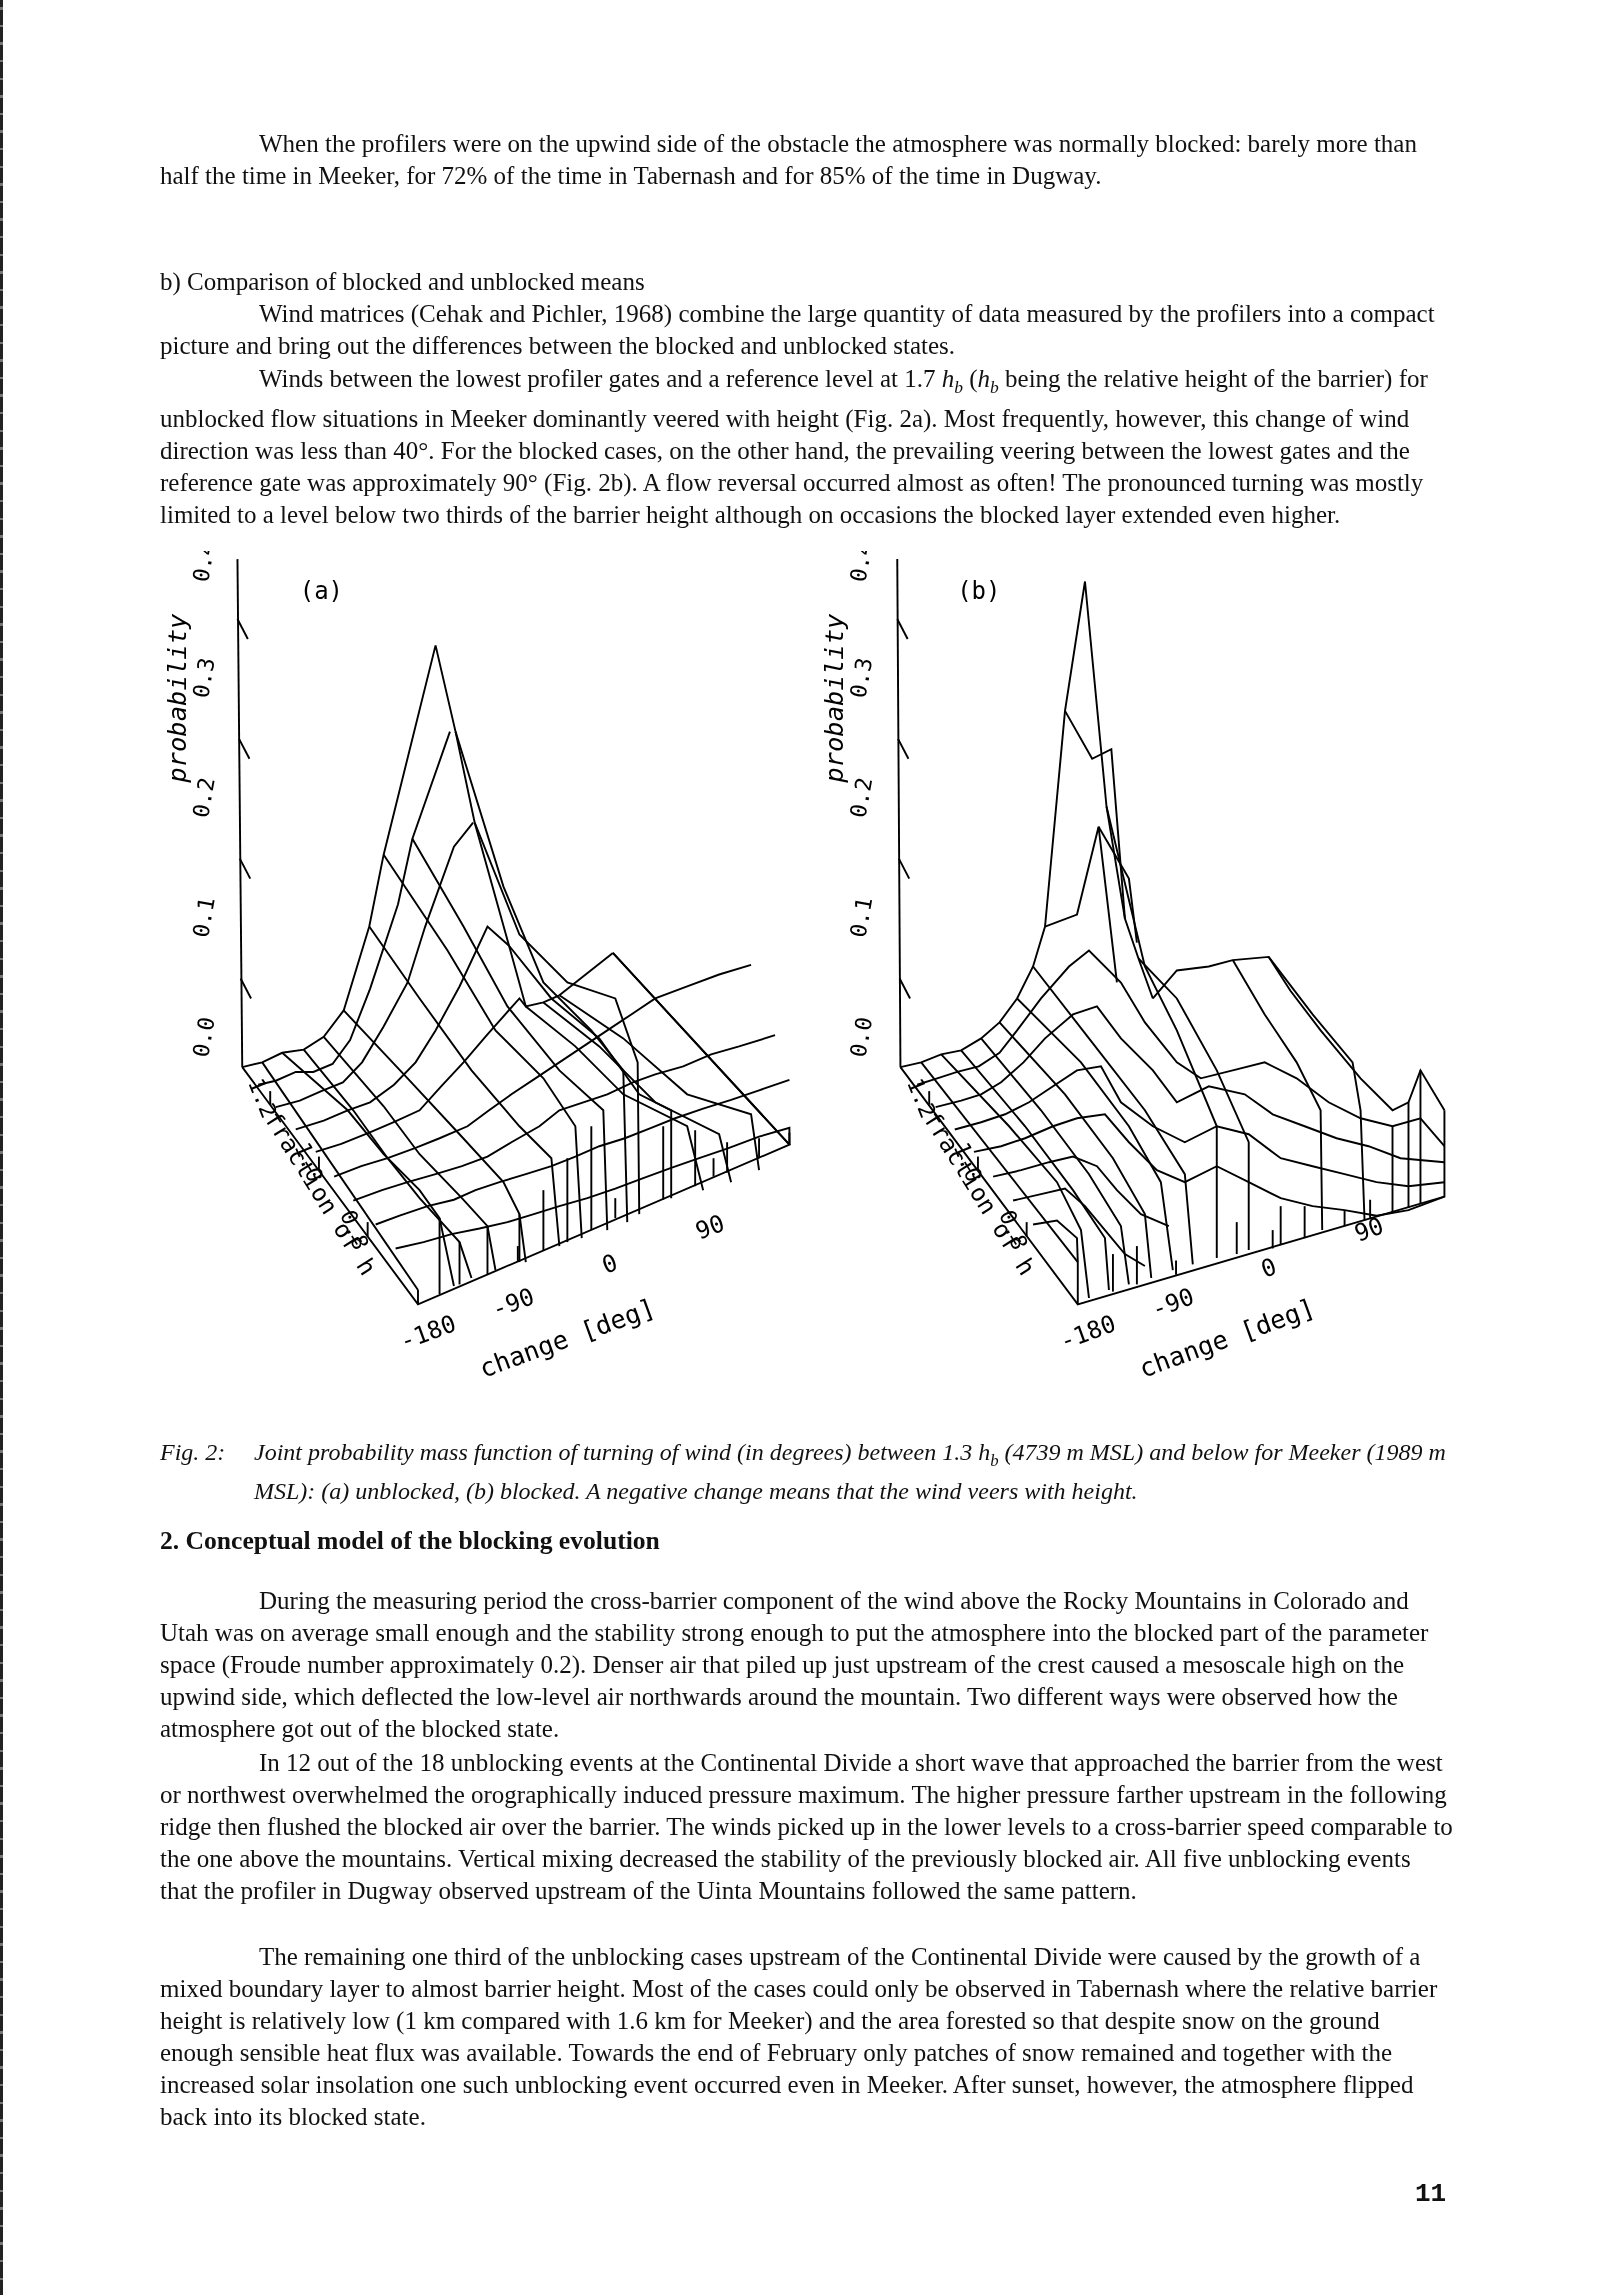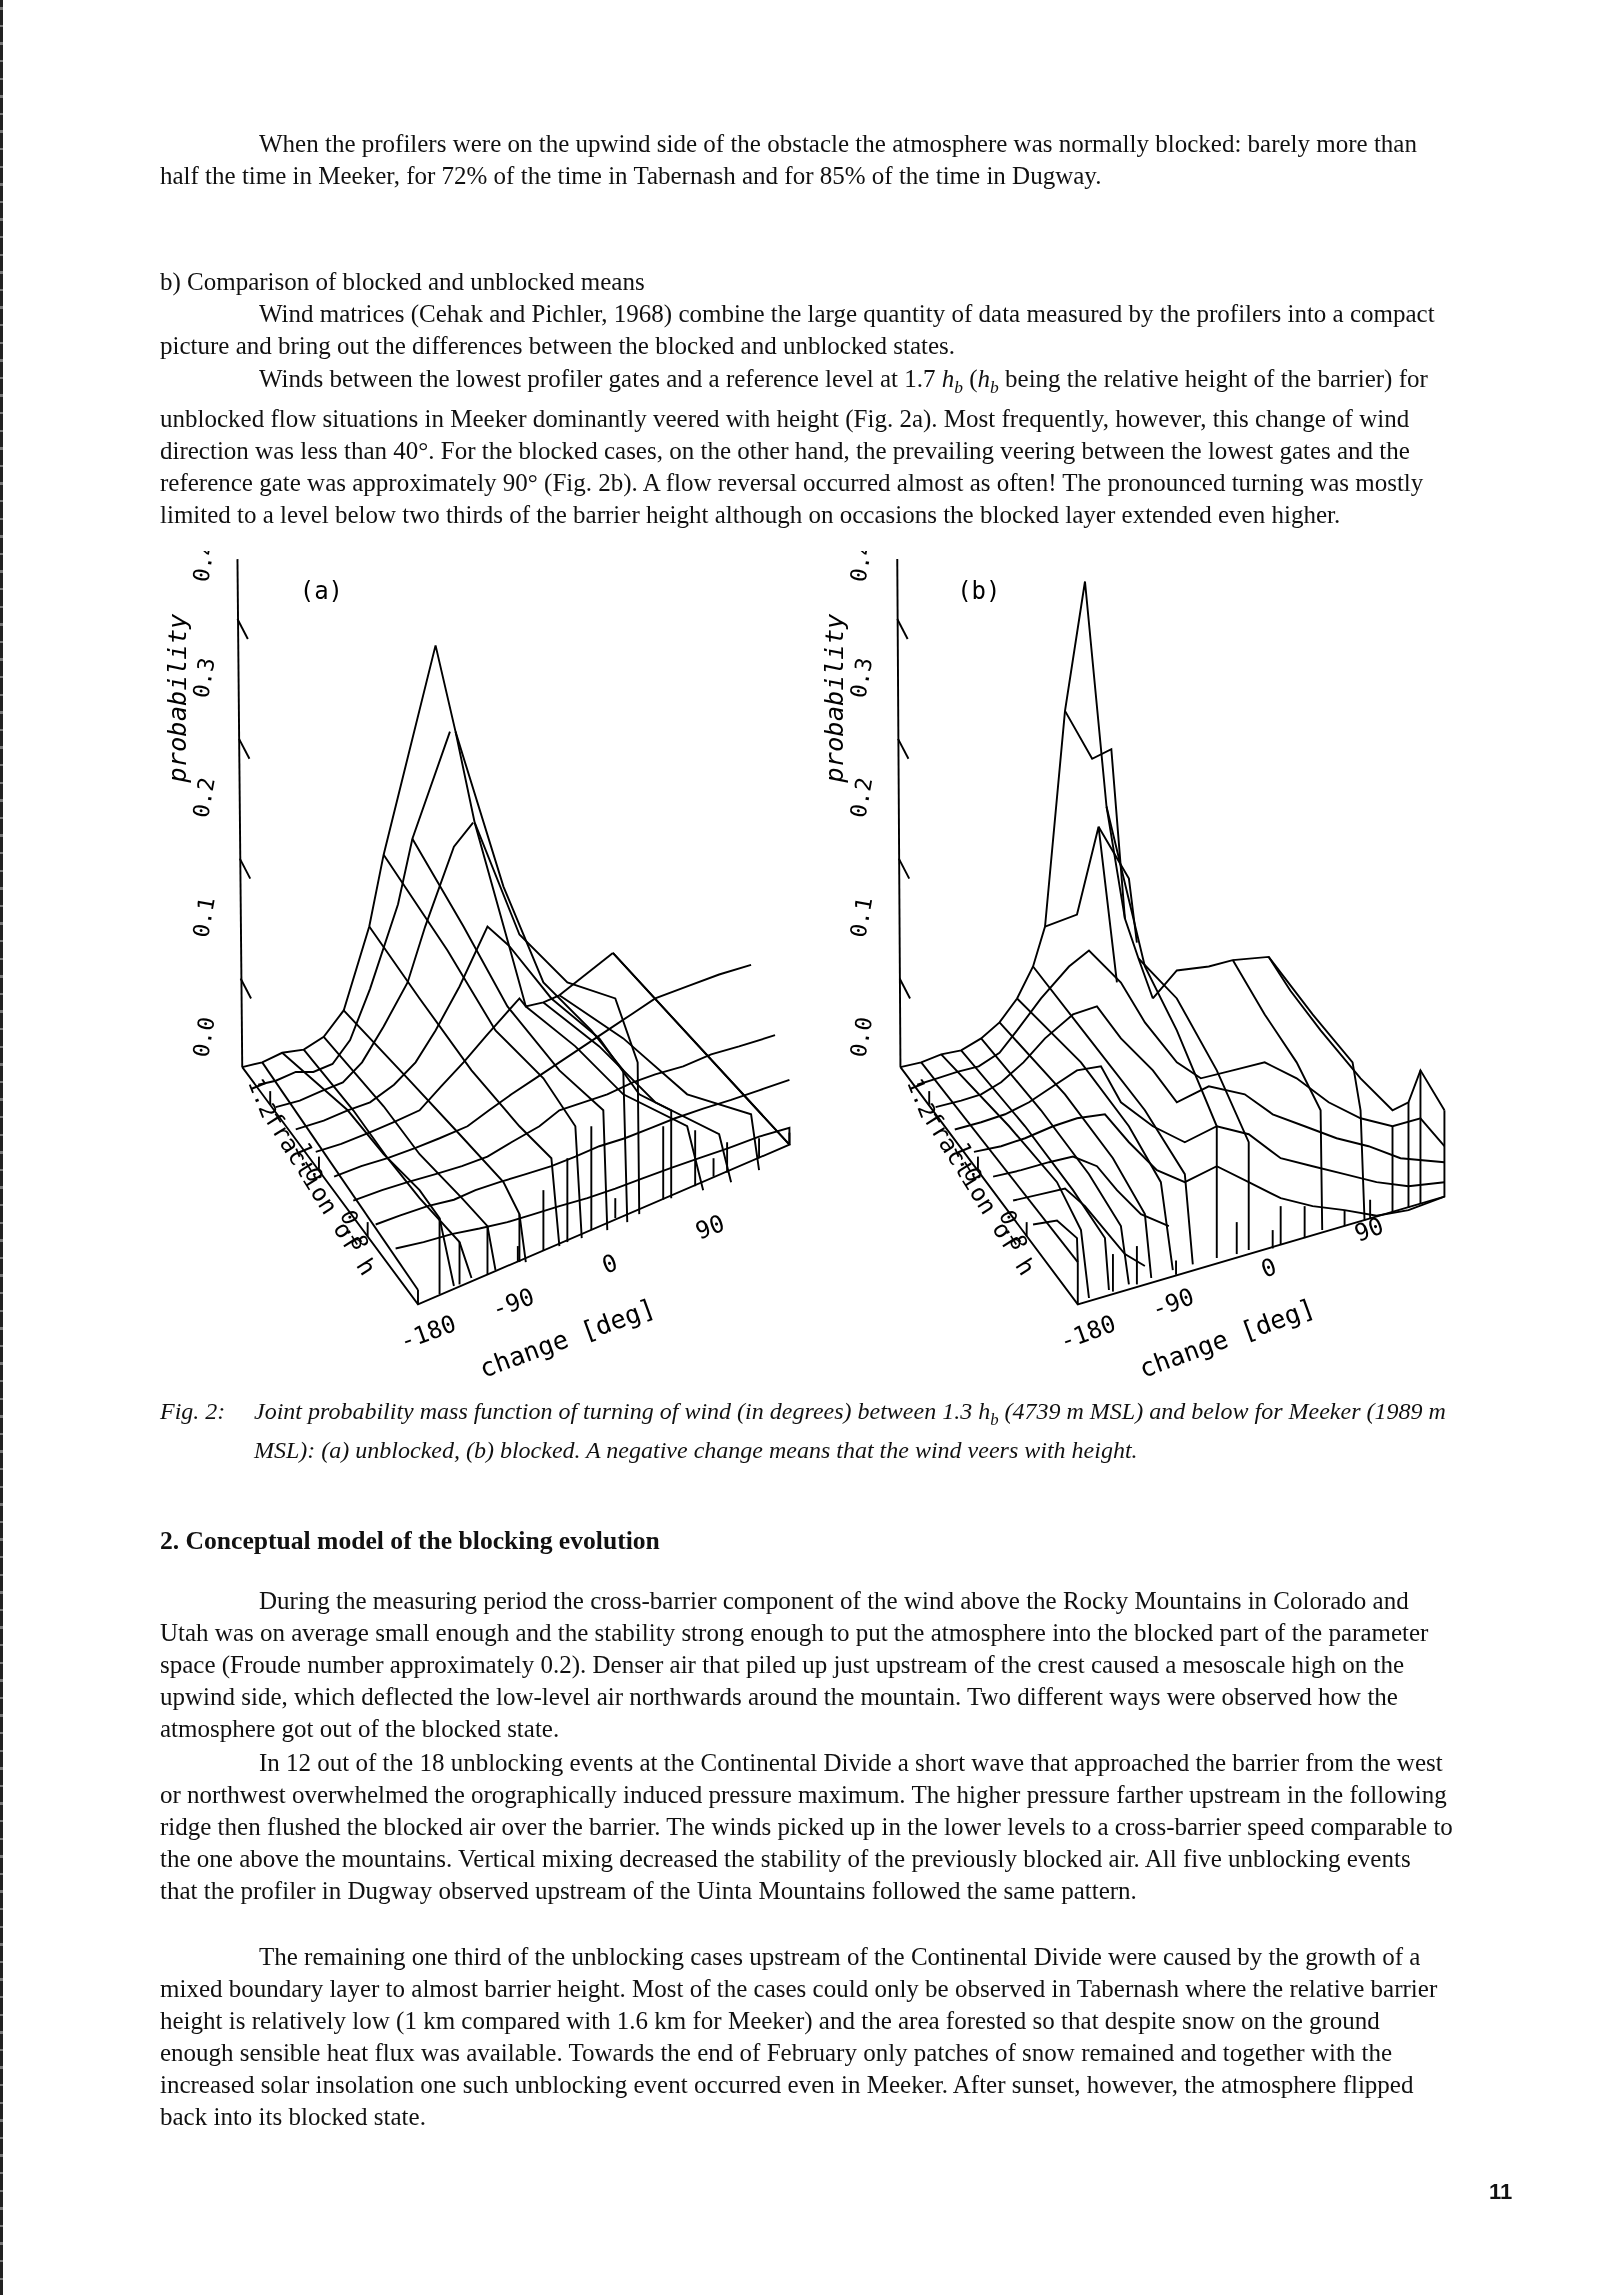--- a/index.html
+++ b/index.html
@@ -8,21 +8,21 @@
   .scan-edge { position:absolute; left:0; top:0; width:3.2px; height:2295px;
                background:repeating-linear-gradient(#222 0 7.2px, #777 7.2px 9.6px, #222 9.6px 17.6px); }
   .para { position:absolute; left:160px; width:1294px; font-size:25px; line-height:32px; }
   .indent { text-indent:99px; }
   .heading { position:absolute; left:160px; font-weight:bold; font-size:25.6px; white-space:nowrap; }
   .caption { position:absolute; left:160px; width:1310px; font-style:italic; font-size:24px; line-height:31px; }
   .caption .cap-label { position:absolute; left:0; top:0; }
   .caption .cap-body { margin-left:94px; display:block; }
   .figure { position:absolute; }
   .figure svg text { font-family:"DejaVu Sans Mono", monospace; }
-  .page-number { position:absolute; left:1489px; top:2179px; font-family:Liberation Sans, sans-serif; font-weight:bold; font-size:22px; }
+  .page-number { position:absolute; left:1415px; top:2179px; font-family:Liberation Mono, monospace; font-weight:bold; font-size:26px; }
   sub { font-size:0.7em; font-style:italic; }
   .it { font-style:italic; }
 </style>
 </head>
 <body>
 
 <div class="scan-edge"></div>
 
 <div class="para indent" style="top:128px;">When the profilers were on the upwind side of the obstacle the atmosphere was normally blocked: barely more than half the time in Meeker, for 72% of the time in Tabernash and for 85% of the time in Dugway.</div>
 
@@ -179,21 +179,21 @@
       <text transform="translate(152,710) rotate(58)" font-size="30">fraction of h</text>
       <text transform="translate(328,1000) rotate(-20)" font-size="30">-180</text>
       <text transform="translate(443,960) rotate(-20)" font-size="30">-90</text>
       <text transform="translate(580,910) rotate(-20)" font-size="30">0</text>
       <text transform="translate(697,865) rotate(-20)" font-size="30">90</text>
       <text transform="translate(428,1035) rotate(-20)" font-size="32">change [deg]</text>
     </g>
   </svg>
 </div>
 
-<div class="caption" style="top:1396px;">
+<div class="caption" style="top:1437px;">
   <span class="cap-label">Fig. 2:</span>
   <span class="cap-body"><span>Joint probability mass function of turning of wind (in degrees) between 1.3 </span><span>h</span><sub>b</sub><span> (4739 m MSL) and below for Meeker (1989 m MSL): (a) unblocked, (b) blocked.  A negative change means that the wind veers with height.</span></span>
 </div>
 
 <div class="heading" style="top:1526px;">2.  Conceptual model of the blocking evolution</div>
 
 <div class="para indent" style="top:1585px;">During the measuring period the cross-barrier component of the wind above the Rocky Mountains in Colorado and Utah was on average small enough and the stability strong enough to put the atmosphere into the blocked part of the parameter space (Froude number approximately 0.2).  Denser air that piled up just upstream of the crest caused a mesoscale high on the upwind side, which deflected the low-level air northwards around the mountain.  Two different ways were observed how the atmosphere got out of the blocked state.</div>
 <div class="para indent" style="top:1747px;">In 12 out of the 18 unblocking events at the Continental Divide a short wave that approached the barrier from the west or northwest overwhelmed the orographically induced pressure maximum.  The higher pressure farther upstream in the following ridge then flushed the blocked air over the barrier.  The winds picked up in the lower levels to a cross-barrier speed comparable to the one above the mountains.  Vertical mixing decreased the stability of the previously blocked air.  All five unblocking events that the profiler in Dugway observed upstream of the Uinta Mountains followed the same pattern.</div>
 <div class="para indent" style="top:1941px;">The remaining one third of the unblocking cases upstream of the Continental Divide were caused by the growth of a mixed boundary layer to almost barrier height.  Most of the cases could only be observed in Tabernash where the relative barrier height is relatively low (1 km compared with 1.6 km for Meeker) and the area forested so that despite snow on the ground enough sensible heat flux was available.  Towards the end of February only patches of snow remained and together with the increased solar insolation one such unblocking event occurred even in Meeker.  After sunset, however, the atmosphere flipped back into its blocked state.</div>
 

